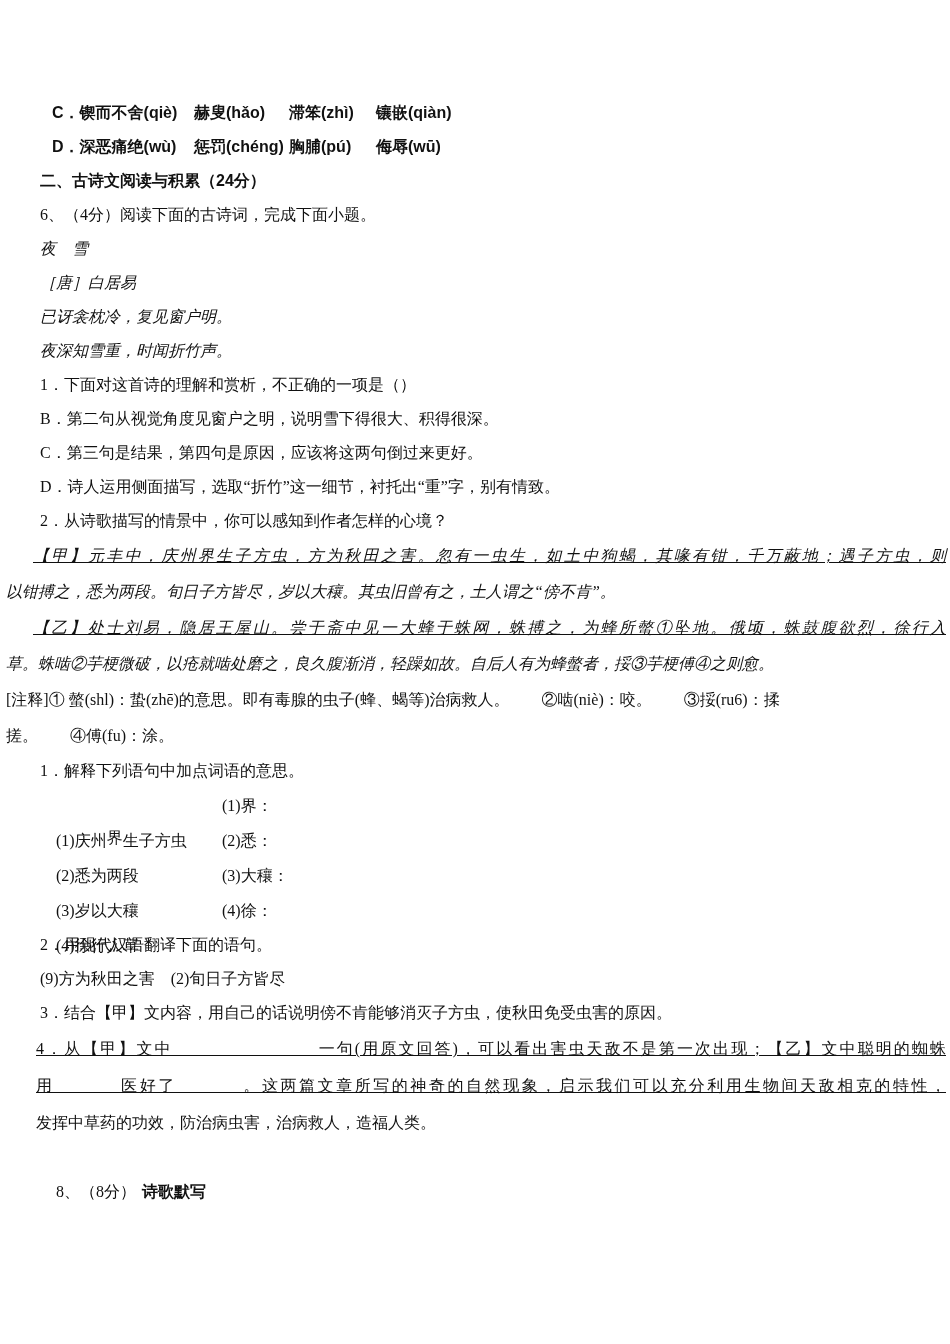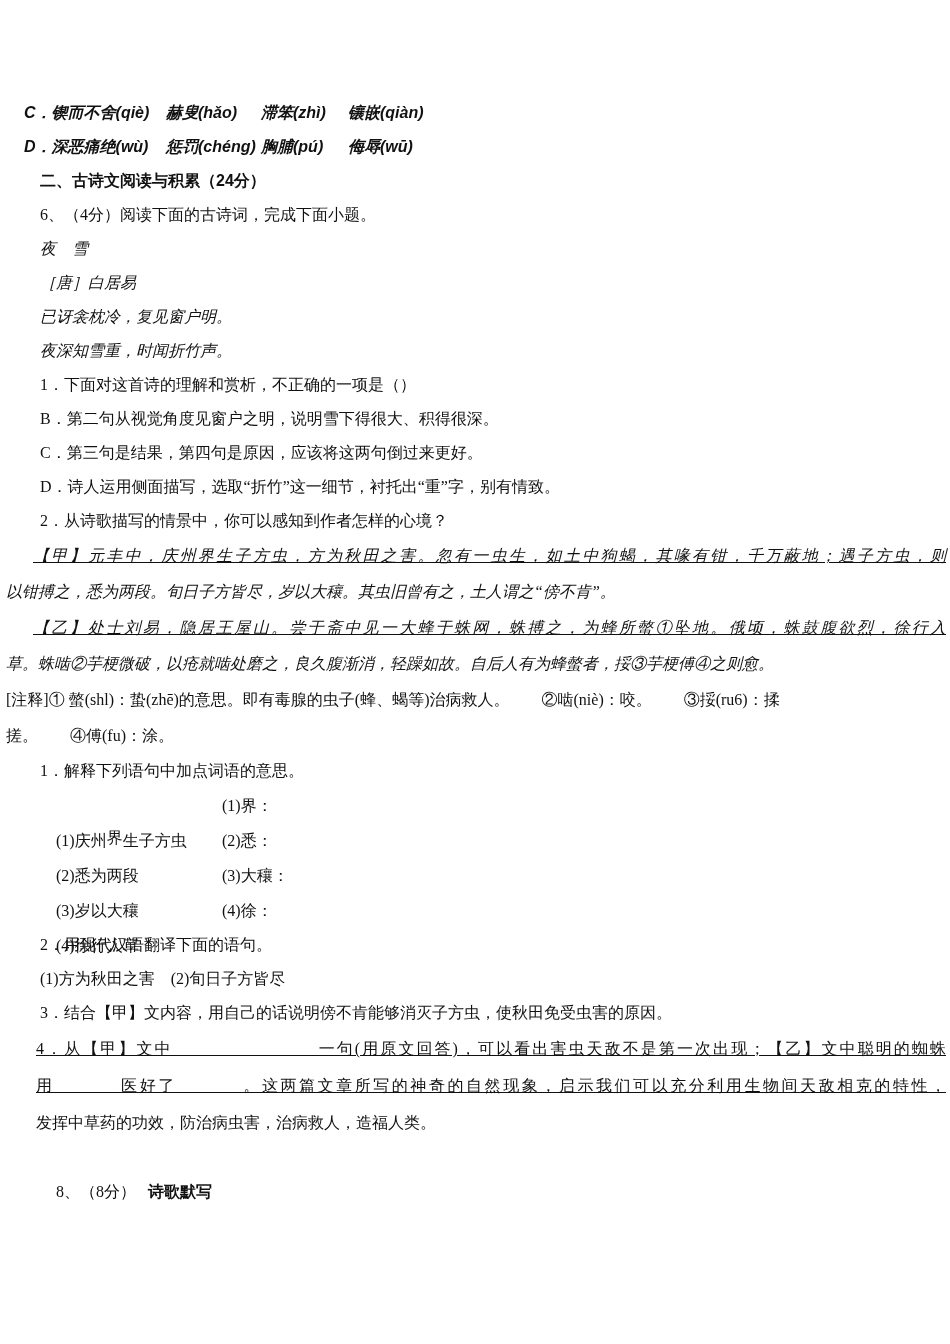--- a/index.html
+++ b/index.html
@@ -19,30 +19,30 @@
   .hei{font-family:"Liberation Sans","DejaVu Sans",sans-serif;font-weight:700;}
   
   .kai{font-style:italic;}
   
   .pln{height:36px;line-height:36px;margin:0 4px 0 6px;}
   .just{text-align:justify;text-align-last:justify;text-decoration:underline;}
   .indent{text-indent:27px;}
   
   .pln4{height:37px;line-height:37px;margin:0 4px 0 36px;}
   
-  .orow{display:flex;height:34px;line-height:34px;margin-left:24px;font-style:italic;}
+  .orow{display:flex;height:34px;line-height:34px;margin-left:52px;}
   .orow .c1{width:142px;}
   .orow .c2{width:95px;}
   .orow .c3{width:87px;}
   
   .xrow{position:relative;height:35px;line-height:35px;margin-left:40px;white-space:pre;}
   .xrow .right{position:absolute;left:182px;top:0;}
   .dotted{position:relative;top:0;}
   .dotted.raised{top:-3px;}
-  .q8line .b{margin-left:12px;}
+  .q8line .b{margin-left:6px;}
 </style>
 </head>
 <body>
 
 <div class="page">
 
   <div class="orow hei">
     <span class="c1">C．锲而不舍(qiè)</span>
     <span class="c2">赫叟(hǎo)</span>
     <span class="c3">滞笨(zhì)</span>
@@ -88,21 +88,21 @@
   <div class="xrow">
     <span>(3)岁以</span><span class="dotted">大穰</span><span></span>
     <span class="right">(3)大穰：</span>
   </div>
   <div class="xrow">
     <span>(4)</span><span class="dotted">徐</span><span>行人草</span>
     <span class="right">(4)徐：</span>
   </div>
 
   <div class="ln">2．用现代汉语翻译下面的语句。</div>
-  <div class="ln">(1)方为秋田之害　(2)旬日子方皆尽</div>
+  <div class="ln">(9)方为秋田之害　(2)旬日子方皆尽</div>
   <div class="ln">3．结合【甲】文内容，用自己的话说明傍不肯能够消灭子方虫，使秋田免受虫害的原因。</div>
 
   <div class="pln4 just">4．从【甲】文中__________________一句(用原文回答)，可以看出害虫天敌不是第一次出现；【乙】文中聪明的蜘蛛</div>
   <div class="pln4 just">用________医好了________。这两篇文章所写的神奇的自然现象，启示我们可以充分利用生物间天敌相克的特性，</div>
   <div class="pln4">发挥中草药的功效，防治病虫害，治病救人，造福人类。</div>
 
   <div class="ln q8line">
     <span>8、（8分）</span><span class="hei b">诗歌默写</span>
   </div>
 

